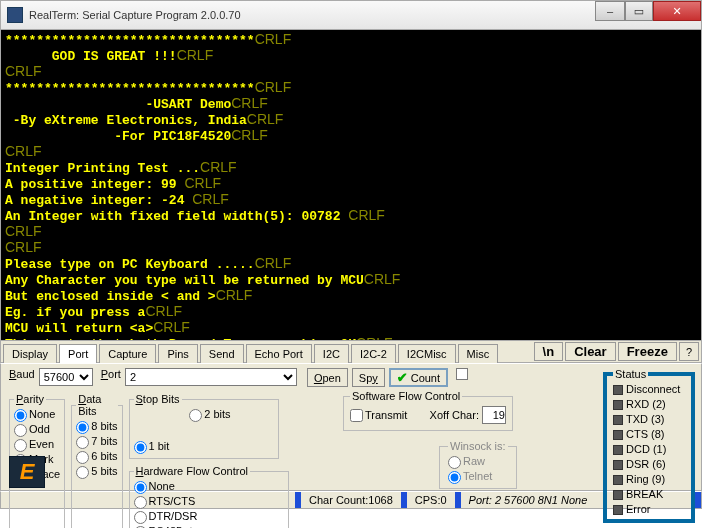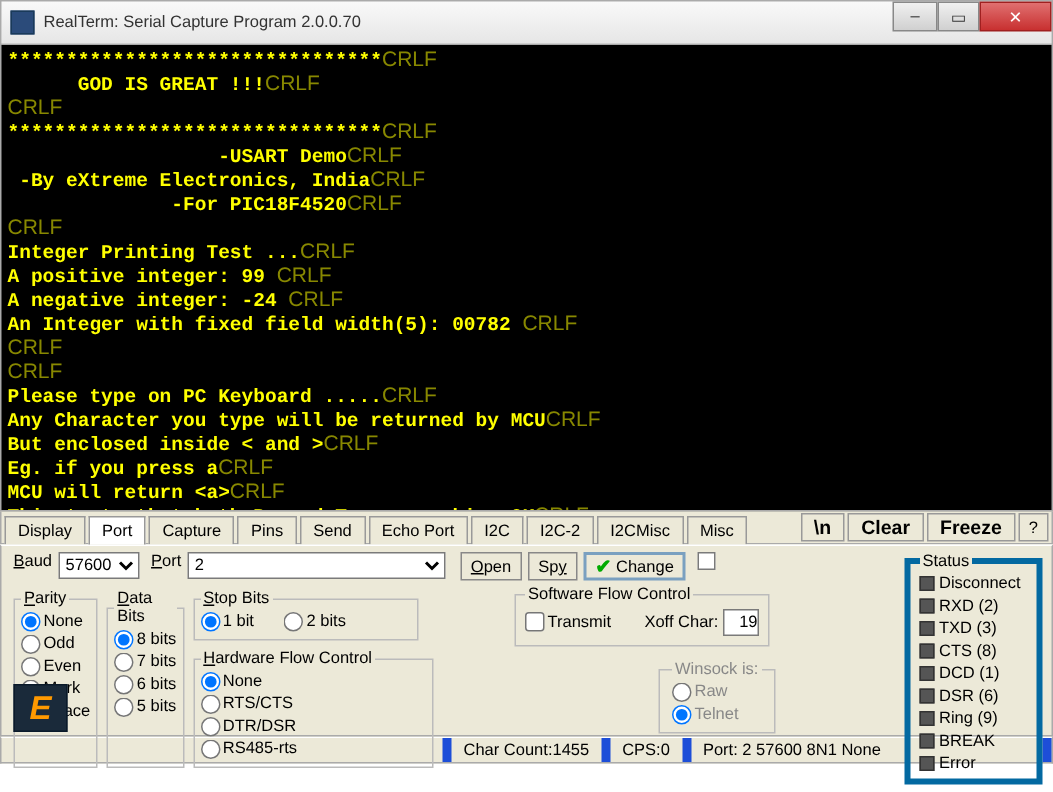--- a/index.html
+++ b/index.html
@@ -126,21 +126,21 @@
 <div class="panel">
   <div class="row1">
     <span class="lbl"><u>B</u>aud</span>
     <select style="width:54px;"><option>57600</option></select>
     <span class="lbl" style="margin-left:4px;"><u>P</u>ort</span>
     <select style="width:172px;"><option>2</option></select>
     <button class="btn" style="margin-left:6px;"><u>O</u>pen</button>
     <button class="btn">Sp<u>y</u></button>
     <button class="btn change">
         <span class="check">✔</span>
-        <span>Change</span>
+        <span>Count</span>
       </button>
     <span class="checkbox-cell" style="margin-left:4px;"></span>
   </div>
 
   <div class="groups">
     <fieldset style="width:56px;">
       <legend><u>P</u>arity</legend>
       <div id="parity-opts">
           <label><input type="radio" name="parity" checked="" style="">None</label>
           <label><input type="radio" name="parity" style="">Odd</label>
@@ -155,21 +155,21 @@
           <label><input type="radio" name="databits" checked="" style="">8 bits</label>
           <label><input type="radio" name="databits" style="">7 bits</label>
           <label><input type="radio" name="databits" style="">6 bits</label>
           <label><input type="radio" name="databits" style="">5 bits</label>
         </div>
     </fieldset>
     <div style="display:flex;flex-direction:column;gap:2px;justify-content:space-between;">
       <fieldset style="width:150px;">
         <legend><u>S</u>top Bits</legend>
         <div id="stopbits-opts" style="display:flex;gap:20px;">
-            <label style="display: inline-block;"><input type="radio" name="stopbits" checked="" style="">1 bit</label>
+            <label style="display: inline-block; margin-top: 32px;"><input type="radio" name="stopbits" checked="" style="">1 bit</label>
             <label style="display: inline-block;"><input type="radio" name="stopbits" style="">2 bits</label>
           </div>
       </fieldset>
       <fieldset class="hflow" style="width:160px;">
         <legend><u>H</u>ardware Flow Control</legend>
         <div id="hwflow-opts"><label style="display: inline-block; width: 76px;"><input type="radio" name="hwflow" checked="" style="">None</label><label style="display: inline-block; width: 76px;"><input type="radio" name="hwflow" style="">RTS/CTS</label><label style="display: inline-block; width: 76px;"><input type="radio" name="hwflow" style="">DTR/DSR</label><label style="display: inline-block; width: 76px;"><input type="radio" name="hwflow" style="">RS485-rts</label></div>
       </fieldset>
     </div>
   </div>
 
@@ -206,20 +206,20 @@
 
   <div class="logo">
     <div class="e">E</div>
   </div>
 </div>
 
 <div class="statusbar">
   <div style="width:300px;"></div>
   <div>
       <span>Char Count:</span>
-      <span>1455</span>
+      <span>1068</span>
     </div>
   <div>
       <span>CPS:</span>
       <span>0</span>
     </div>
-  <div style="flex:1;">Port: 2 57600 8N1 None</div>
+  <div style="flex:1;font-style:italic;">Port: 2 57600 8N1 None</div>
 </div>
 
 </body></html>

